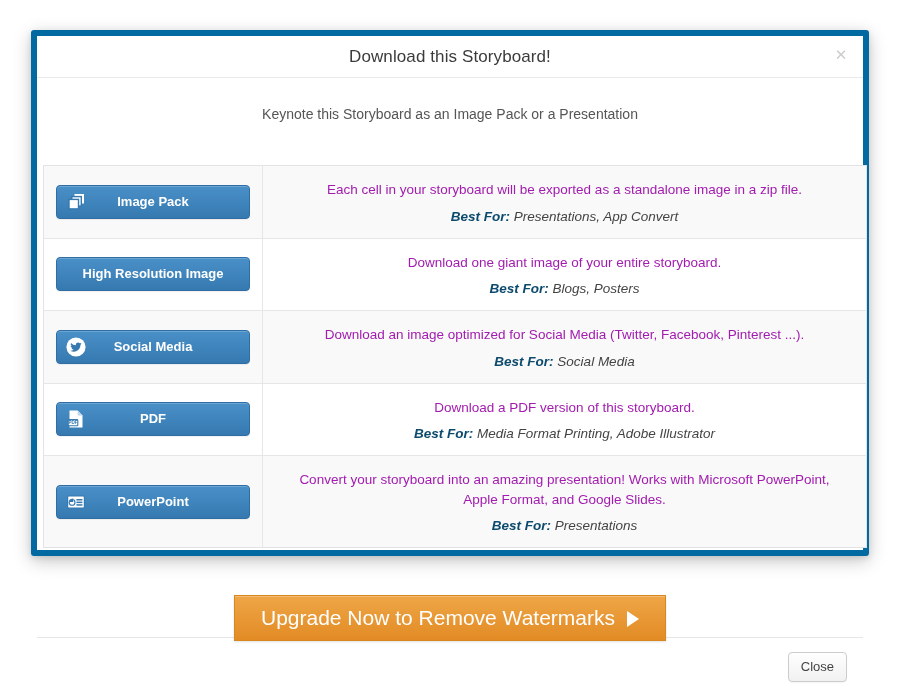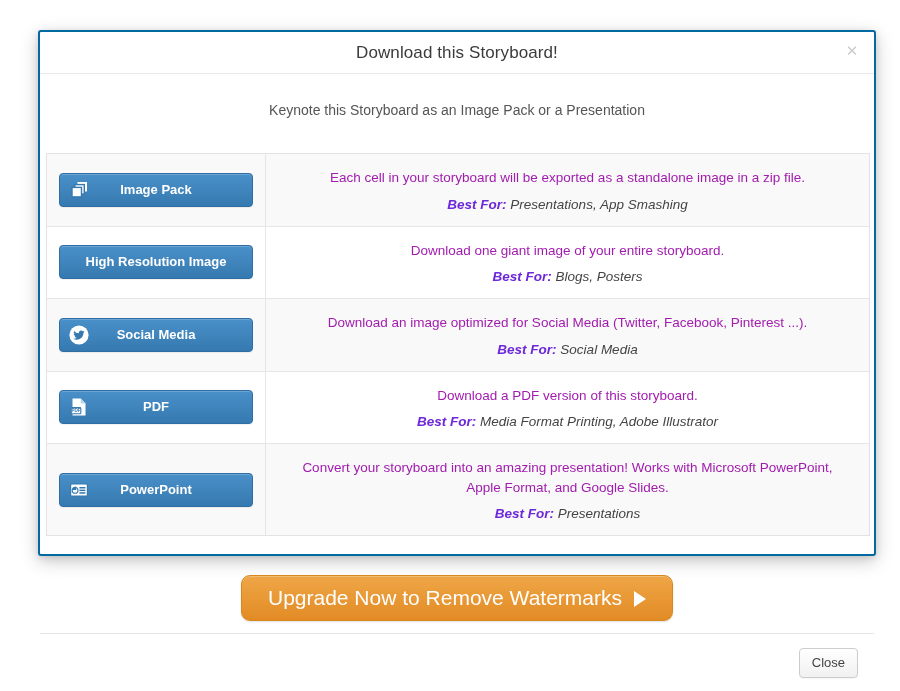--- a/index.html
+++ b/index.html
@@ -21,26 +21,26 @@
   
   #backdrop {
     position: absolute;
     inset: 0;
     background: #ffffff;
   }
 
   
   #modal {
     position: absolute;
-    left: 38px;
+    left: 31px;
     top: 30px;
     width: 838px;
     height: 526px;
     background: #ffffff;
-    border: 2px solid #0369a1;
+    border: 6px solid #0369a1;
     border-radius: 3px;
     box-shadow: 0 5px 18px rgba(0,0,0,0.22), 0 2px 6px rgba(0,0,0,0.10);
   }
 
   
   .modal-header {
     position: relative;
     height: 42px;
     border-bottom: 1px solid #e9e9e9;
     display: flex;
@@ -81,21 +81,21 @@
   .subtitle {
     text-align: center;
     font-size: 14px;
     color: #555555;
     padding-top: 28px;
     padding-bottom: 27px;
   }
 
   
   .fmt-table {
-    margin: 8px 6px;
+    margin: 16px 6px;
     width: 824px;
     border: 1px solid #e3e3e3;
     border-collapse: collapse;
     table-layout: fixed;
   }
   .fmt-table tr { }
   .fmt-table tr.odd   { background: #f9f9f9; }
   .fmt-table tr.even  { background: #ffffff; }
   .fmt-table td {
     border-top: 1px solid #e6e6e6;
@@ -152,21 +152,21 @@
     padding-top: 31px;
   }
   .upgrade-btn {
     display: inline-flex;
     align-items: center;
     justify-content: center;
     gap: 12px;
     height: 46px;
     padding: 0 26px;
     border: 1px solid #d9881f;
-    border-radius: 9px;
+    border-radius: 0;
     background: linear-gradient(to bottom, #efa646 0%, #e28b25 100%);
     box-shadow: inset 0 1px 0 rgba(255,255,255,0.25), 0 1px 2px rgba(0,0,0,0.12);
     color: #ffffff;
     font-size: 21px;
     font-weight: normal;
     font-family: "Liberation Sans", sans-serif;
     cursor: pointer;
     white-space: nowrap;
   }
   .upgrade-caret {
@@ -210,21 +210,21 @@
     margin-bottom: 9px;
   }
   .desc-best {
     font-size: 13.5px;
     color: #444444;
     font-style: italic;
   }
   .desc-best .bf-label {
     font-weight: bold;
     font-style: italic;
-    color: #6d28d9;
+    color: #0c4a6e;
   }
 </style>
 </head>
 <body>
 
 <div id="backdrop"></div>
 
 <div id="modal">
 
   <div class="modal-header">
@@ -247,21 +247,21 @@
                   <rect x="9.5" y="3" width="9.5" height="9.5" fill="#ffffff"></rect>
                   <rect x="6.8" y="5.6" width="9.5" height="9.5" fill="#ffffff" stroke="#3579b0" stroke-width="1.4"></rect>
                   <rect x="4" y="8.4" width="9.5" height="9.5" fill="#ffffff" stroke="#3579b0" stroke-width="1.4"></rect>
                 </svg>
               </span>
               <span class="btn-label">Image Pack</span>
             </button>
           </td>
           <td class="desc-cell">
             <div class="desc-main">Each cell in your storyboard will be exported as a standalone image in a zip file.</div>
-            <div class="desc-best"><span class="bf-label">Best For:</span> <span>Presentations, App Smashing</span></div>
+            <div class="desc-best"><span class="bf-label">Best For:</span> <span>Presentations, App Convert</span></div>
           </td>
         </tr>
 
         <tr class="even">
           <td class="btn-cell">
             <button class="fmt-btn">
               <span class="btn-label">High Resolution Image</span>
             </button>
           </td>
           <td class="desc-cell">

